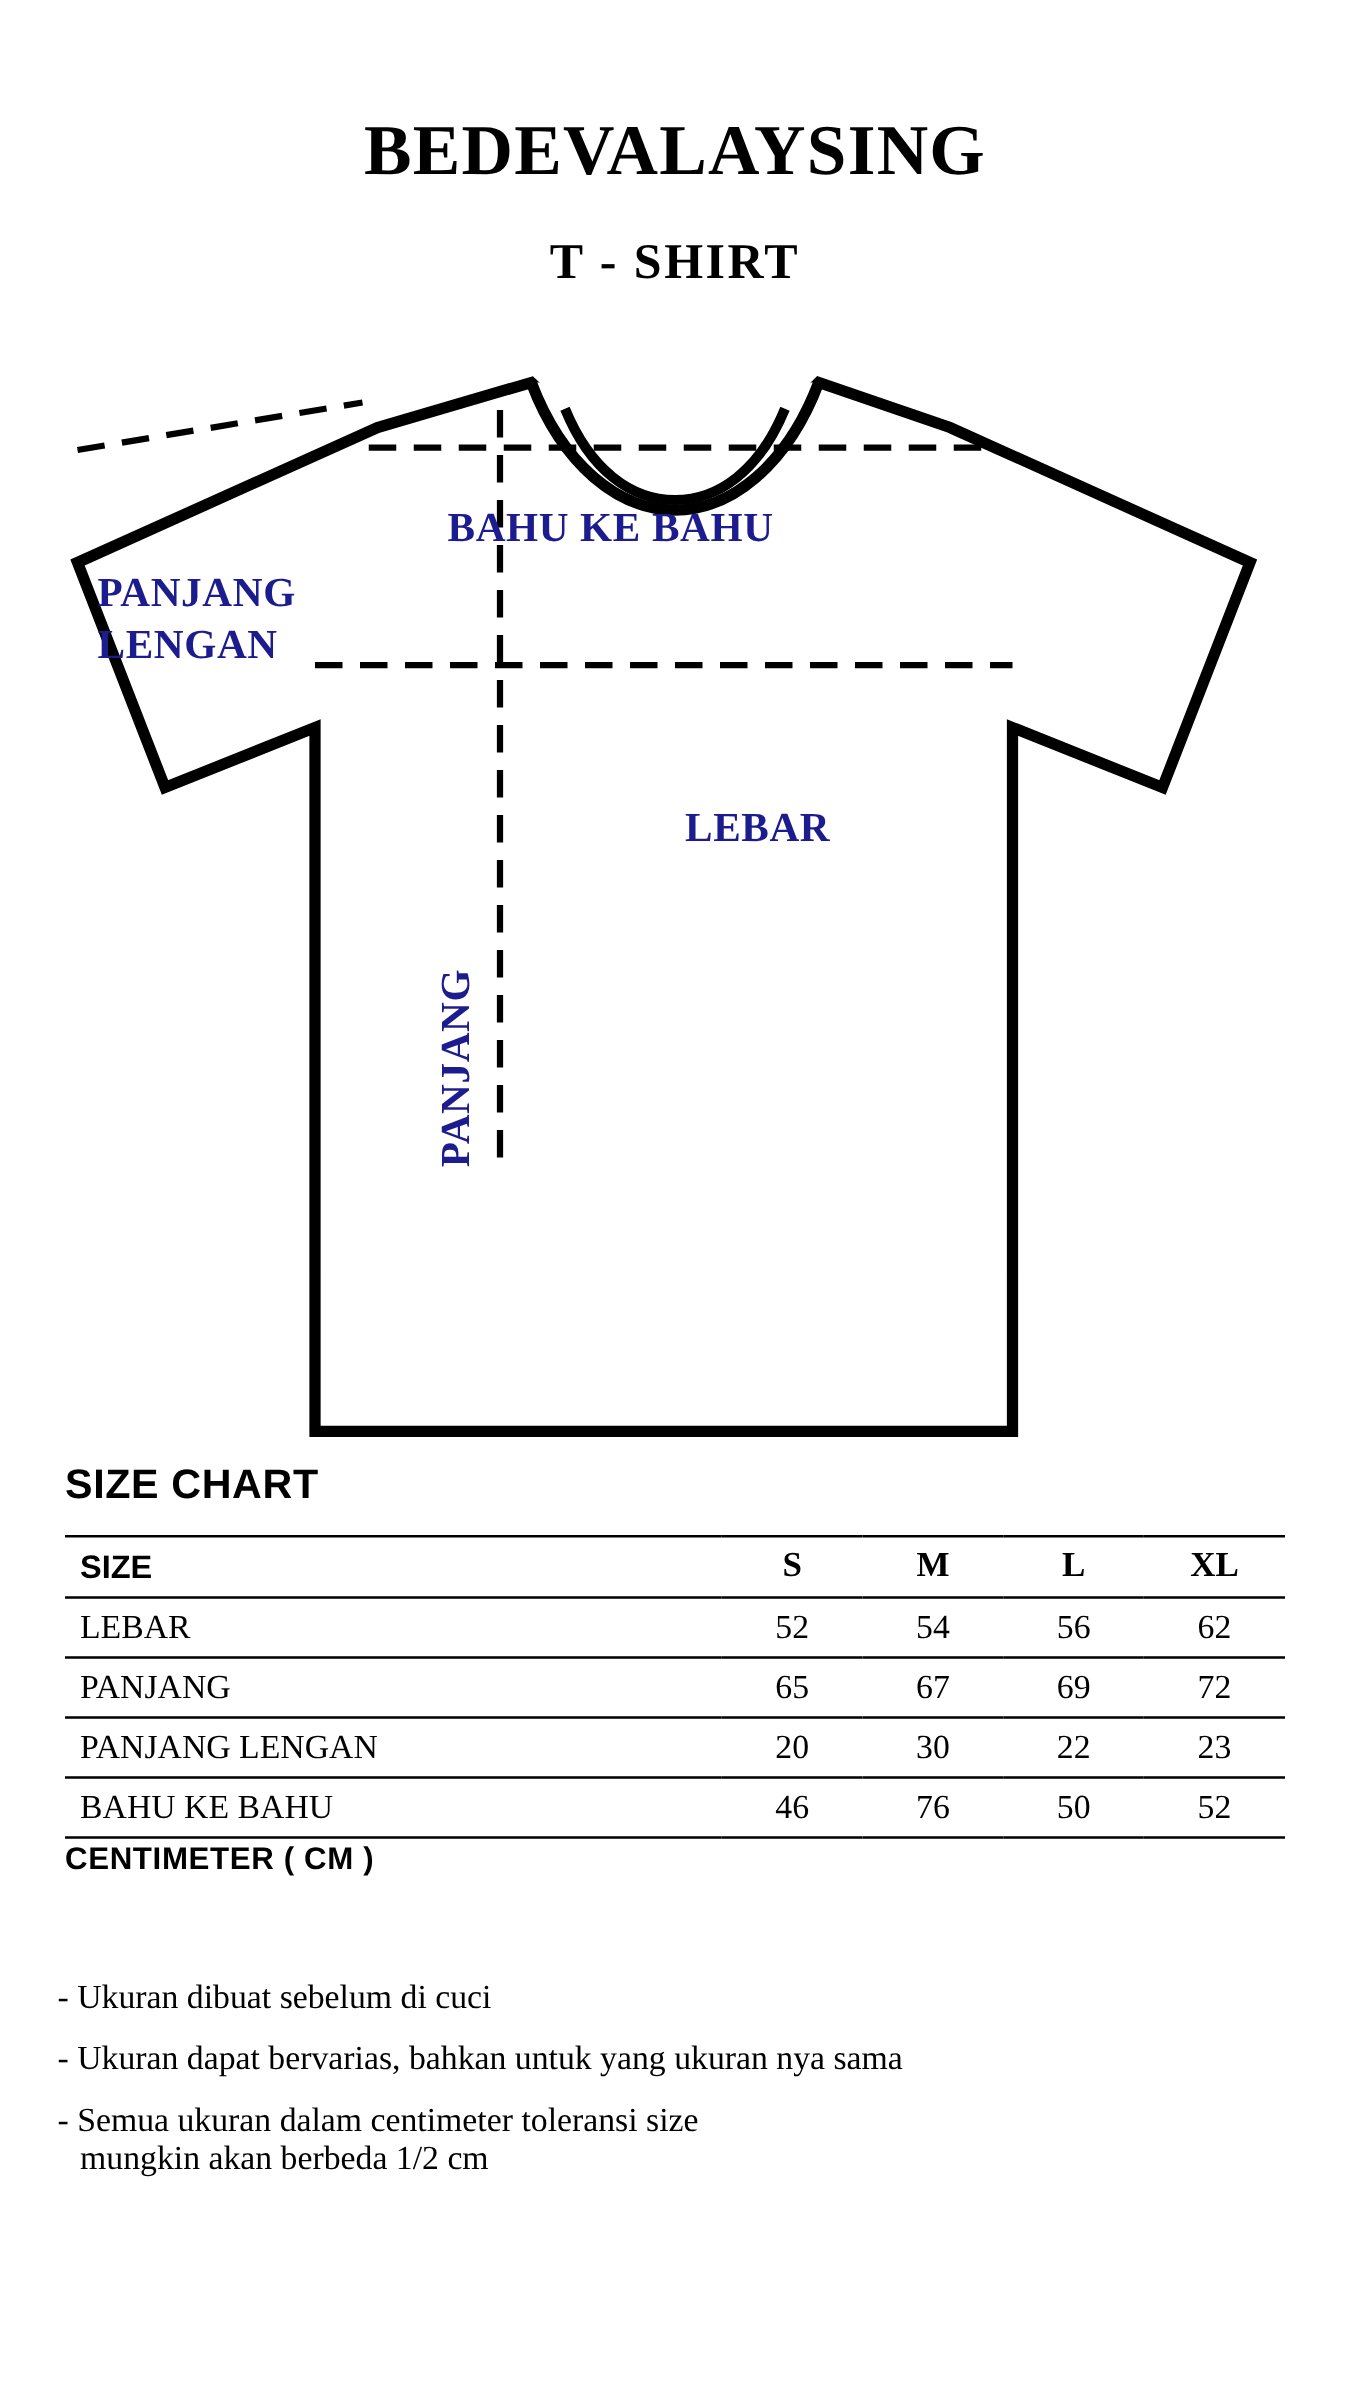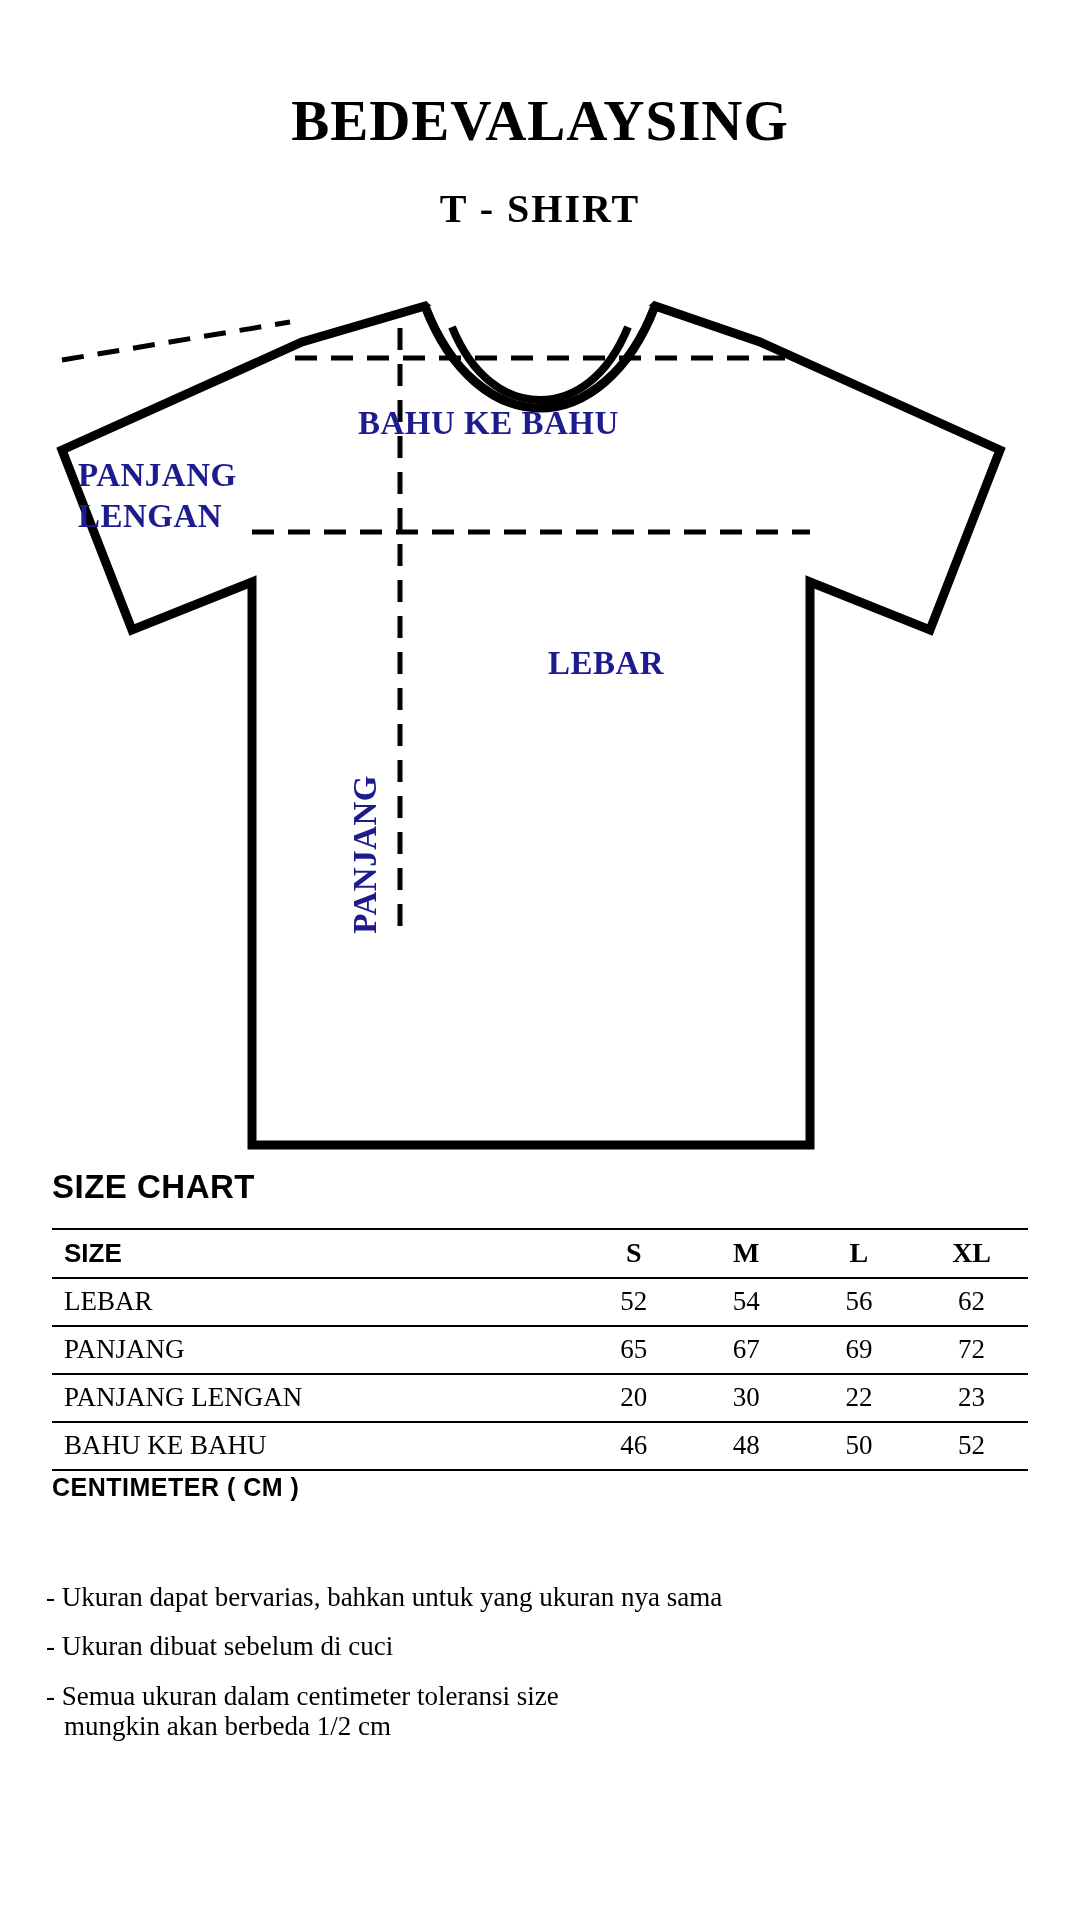--- a/index.html
+++ b/index.html
@@ -209,29 +209,29 @@
       <tr>
         <td class="rowhead">PANJANG LENGAN</td>
         <td class="num">20</td>
         <td class="num">30</td>
         <td class="num">22</td>
         <td class="num">23</td>
       </tr>
       <tr>
         <td class="rowhead">BAHU KE BAHU</td>
         <td class="num">46</td>
-        <td class="num">48</td>
+        <td class="num">76</td>
         <td class="num">50</td>
         <td class="num">52</td>
       </tr>
     </tbody>
   </table>
 
   <div class="cm-note">CENTIMETER ( CM )</div>
 
   <div class="notes">
+    <div class="n">- Ukuran dibuat sebelum di cuci</div>
     <div class="n">- Ukuran dapat bervarias, bahkan untuk yang ukuran nya sama</div>
-    <div class="n">- Ukuran dibuat sebelum di cuci</div>
     <div class="n n2">- Semua ukuran dalam centimeter toleransi size</div>
     <div class="n2" style="padding-left:18px;">mungkin akan berbeda 1/2 cm</div>
   </div>
 
 </div>
 
 </body></html>

